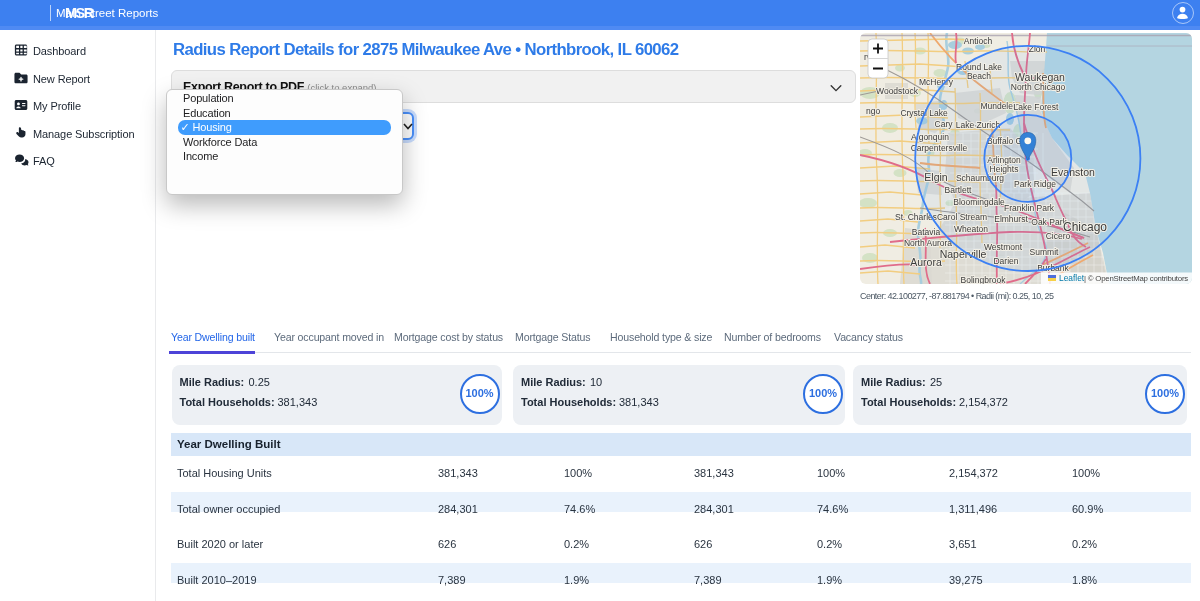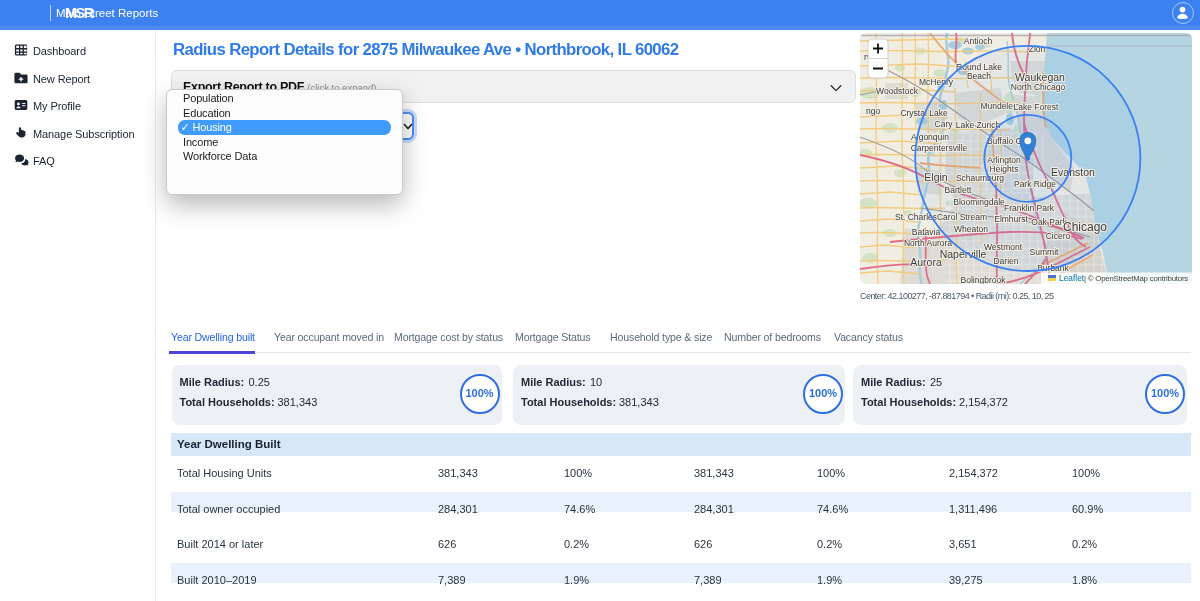--- a/index.html
+++ b/index.html
@@ -137,22 +137,22 @@
 <div id="select">
   <svg width="10" height="7" viewBox="0 0 10 7" style="position:absolute;left:228px;top:9px">
     <path d="M1 1 L5 5.5 L9 1" stroke="#222" stroke-width="1.6" fill="none"></path>
   </svg>
 </div>
 
 <div id="dropdown">
   <div class="opt">Population</div>
   <div class="opt">Education</div>
   <div class="opt sel">Housing</div>
+  <div class="opt">Workforce Data</div>
   <div class="opt">Income</div>
-  <div class="opt">Workforce Data</div>
 </div>
 
 <div id="map"><svg width="332" height="251" viewBox="0 0 332 251">
 <rect width="332" height="251" fill="#f0ede3"></rect>
 <ellipse cx="10" cy="60" rx="10.0" ry="6.0" fill="#c8ddb8" opacity="0.7"></ellipse>
 <ellipse cx="30" cy="95" rx="8.0" ry="5.0" fill="#c8ddb8" opacity="0.7"></ellipse>
 <ellipse cx="5" cy="120" rx="7.0" ry="4.0" fill="#c8ddb8" opacity="0.7"></ellipse>
 <ellipse cx="40" cy="140" rx="6.5" ry="4.0" fill="#c8ddb8" opacity="0.7"></ellipse>
 <ellipse cx="8" cy="170" rx="9.0" ry="5.0" fill="#c8ddb8" opacity="0.7"></ellipse>
 <ellipse cx="55" cy="60" rx="6.0" ry="4.0" fill="#c8ddb8" opacity="0.7"></ellipse>
@@ -428,21 +428,21 @@
 <div class="trow alt" style="top:491.5px">
   <span class="tc" style="left:6px">Total owner occupied</span>
   <span class="tc" style="left:267px">284,301</span>
   <span class="tc" style="left:393px">74.6%</span>
   <span class="tc" style="left:523px">284,301</span>
   <span class="tc" style="left:646px">74.6%</span>
   <span class="tc" style="left:778px">1,311,496</span>
   <span class="tc" style="left:901px">60.9%</span>
 </div>
 <div class="trow" style="top:527px">
-  <span class="tc" style="left:6px">Built 2014 or later</span>
+  <span class="tc" style="left:6px">Built 2020 or later</span>
   <span class="tc" style="left:267px">626</span>
   <span class="tc" style="left:393px">0.2%</span>
   <span class="tc" style="left:523px">626</span>
   <span class="tc" style="left:646px">0.2%</span>
   <span class="tc" style="left:778px">3,651</span>
   <span class="tc" style="left:901px">0.2%</span>
 </div>
 <div class="trow alt" style="top:562.5px">
   <span class="tc" style="left:6px">Built 2010–2019</span>
   <span class="tc" style="left:267px">7,389</span>

